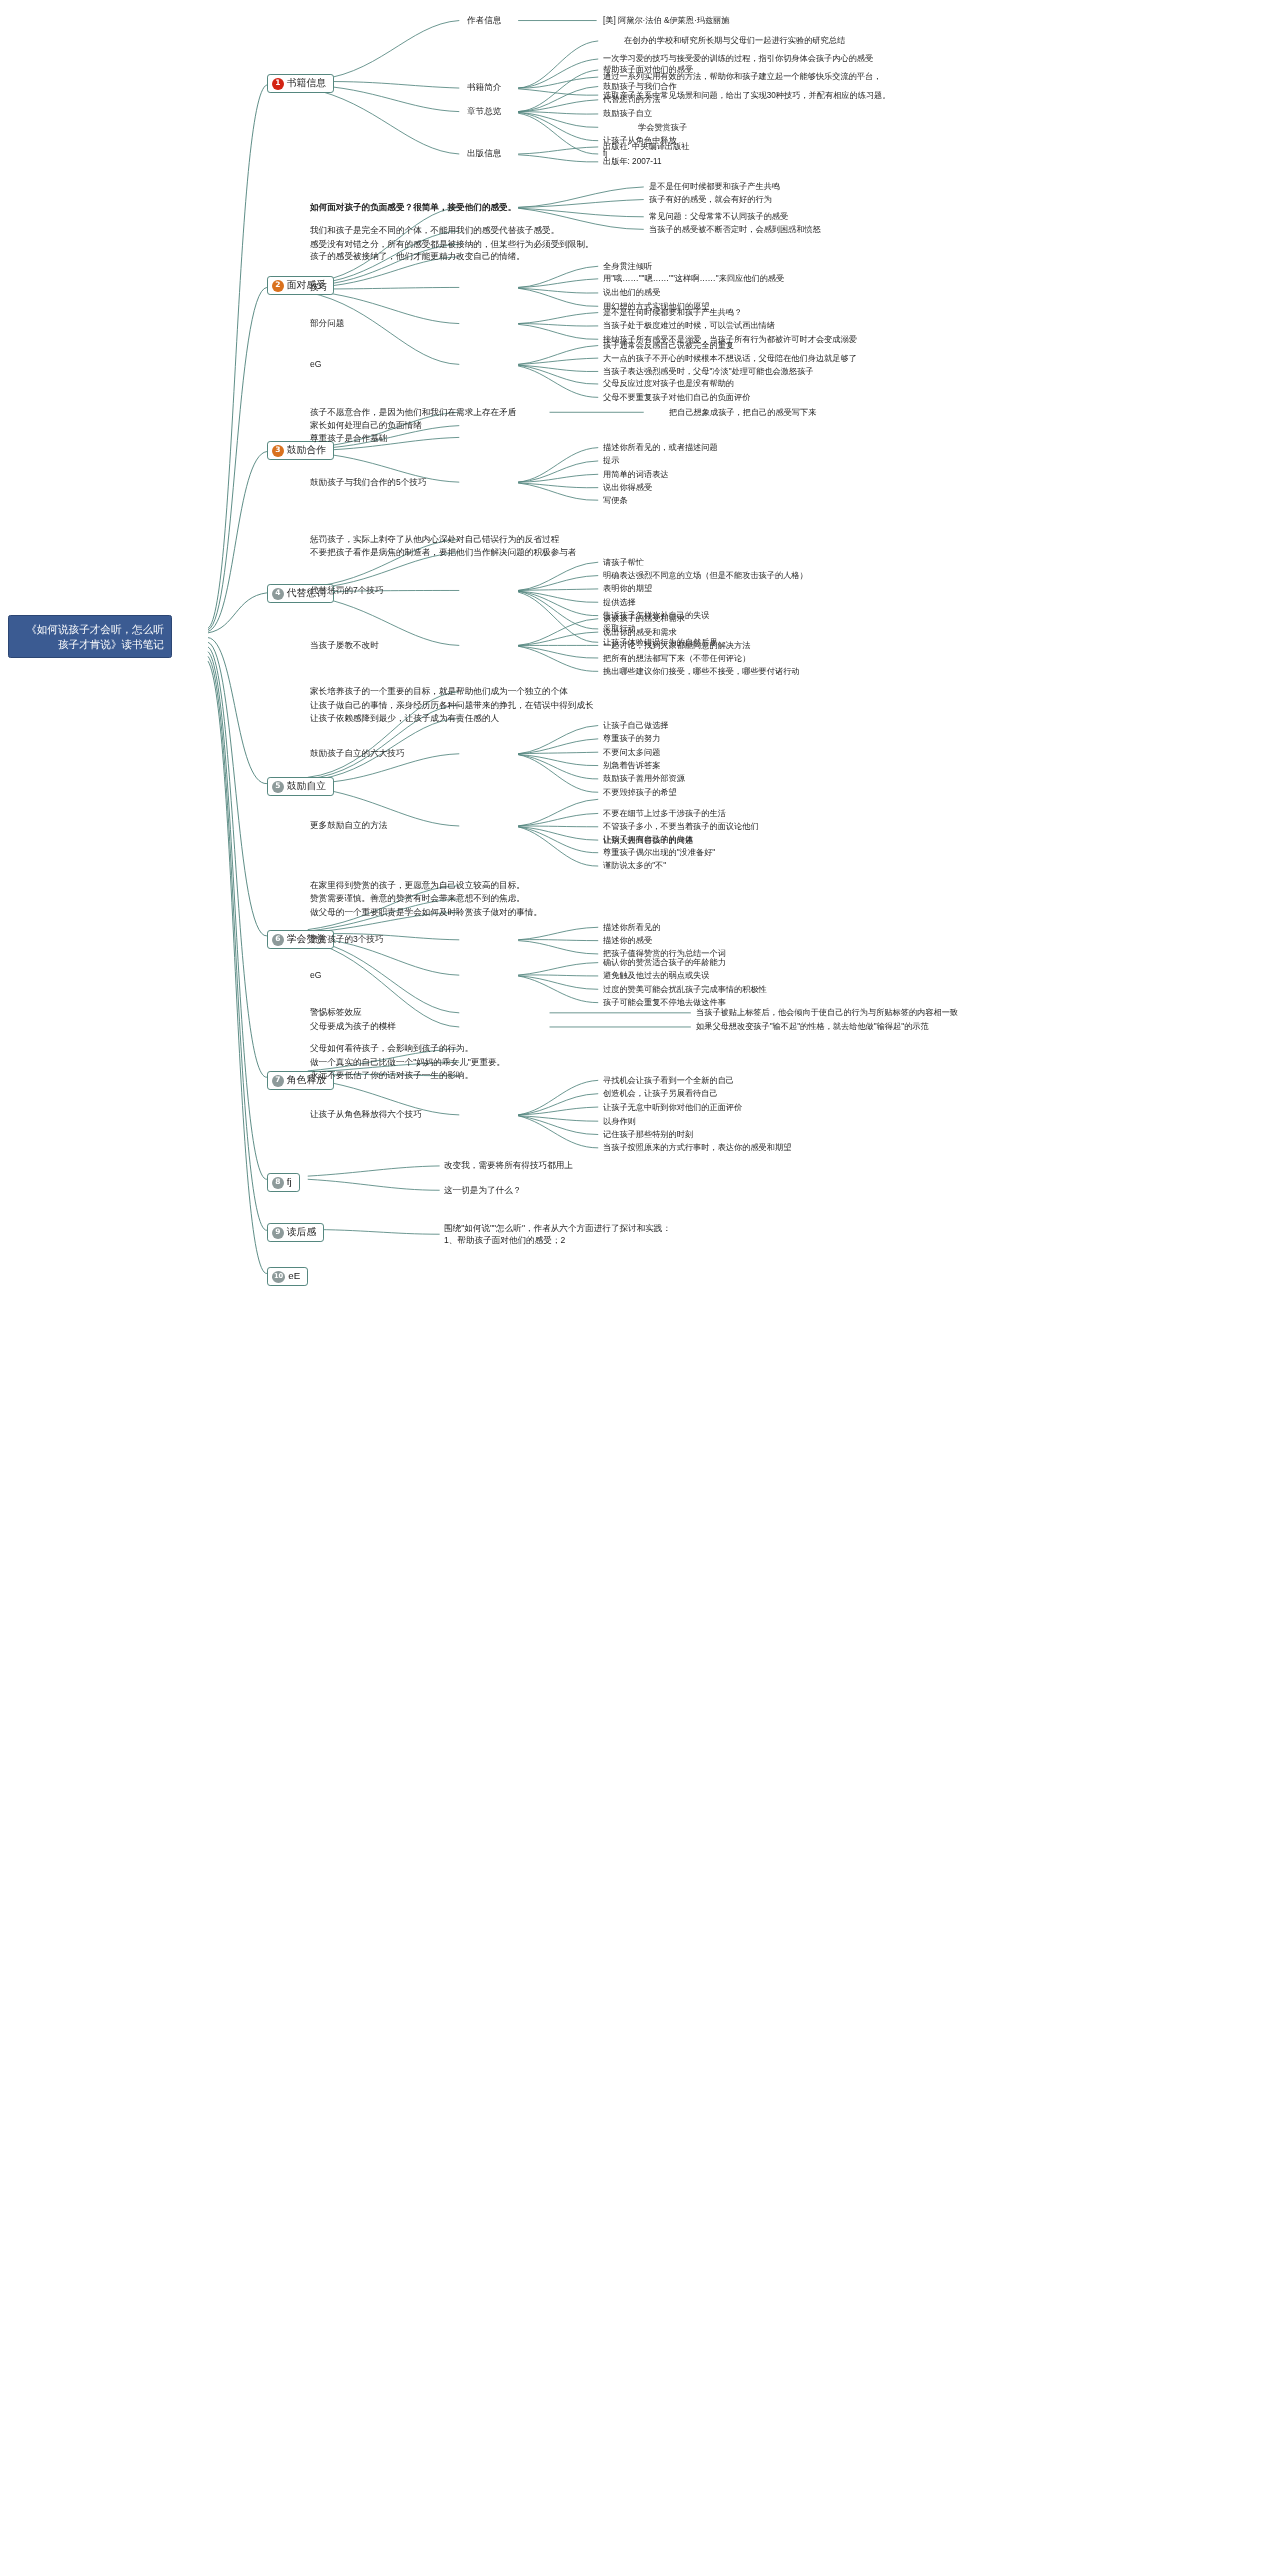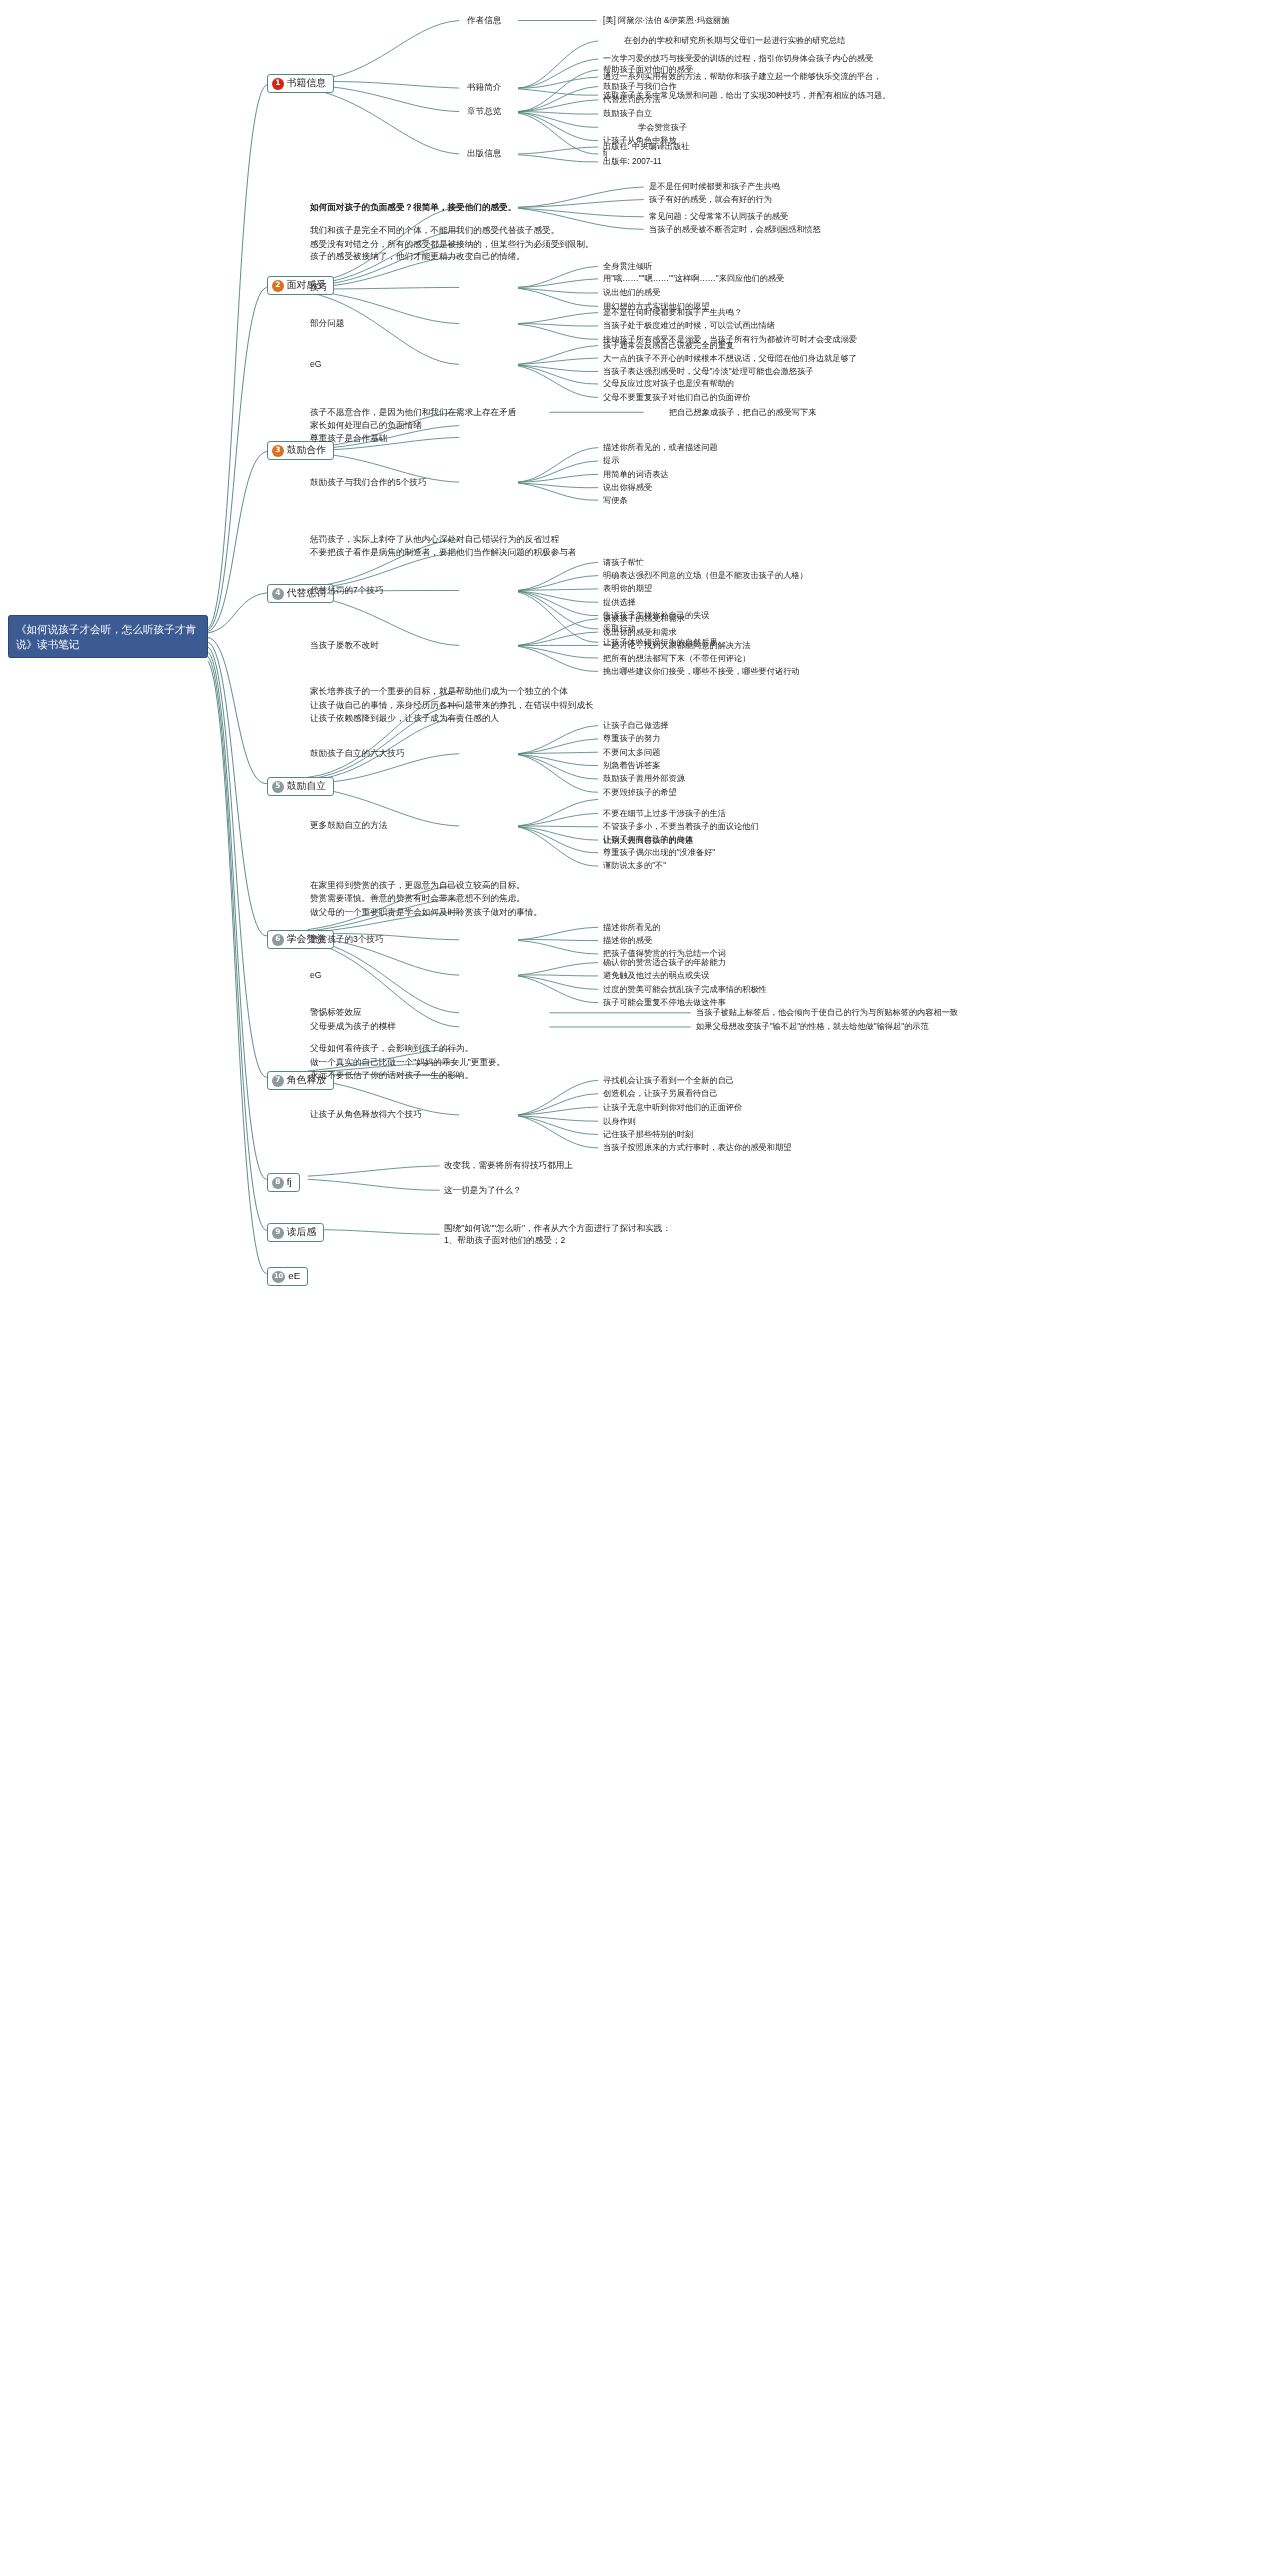--- a/index.html
+++ b/index.html
@@ -3,25 +3,25 @@
 <meta charset="utf-8">
 <style>
   html,body{margin:0;padding:0;background:#ffffff;}
   body{font-family:"Liberation Sans","DejaVu Sans",sans-serif;color:#1a1a1a;}
   #map{position:relative;width:1271px;height:2576px;overflow:hidden;background:#fff;}
   #links{position:absolute;left:0;top:0;width:1271px;height:2576px;pointer-events:none;}
   .node{position:absolute;white-space:nowrap;}
 
   
   .root{
-    left:7.9px;top:615px;width:200px;
+    left:7.9px;top:615px;width:164px;
     background:#3b5b92;color:#ffffff;
     border:0.8px solid #2c4673;border-radius:2.4px;
     padding:5.5px 7px;font-size:10.6px;line-height:15px;
-    white-space:normal;box-sizing:border-box;
+    white-space:normal;box-sizing:border-box;text-align:right;
   }
 
   
   .l1{
     border:0.8px solid #55877f;border-radius:3.1px;background:#ffffff;
     padding:2.4px 7px 2.4px 3.9px;font-size:9.8px;line-height:12.6px;
     display:flex;align-items:center;gap:3.1px;box-sizing:border-box;
   }
   .badge{
     display:inline-flex;align-items:center;justify-content:center;

